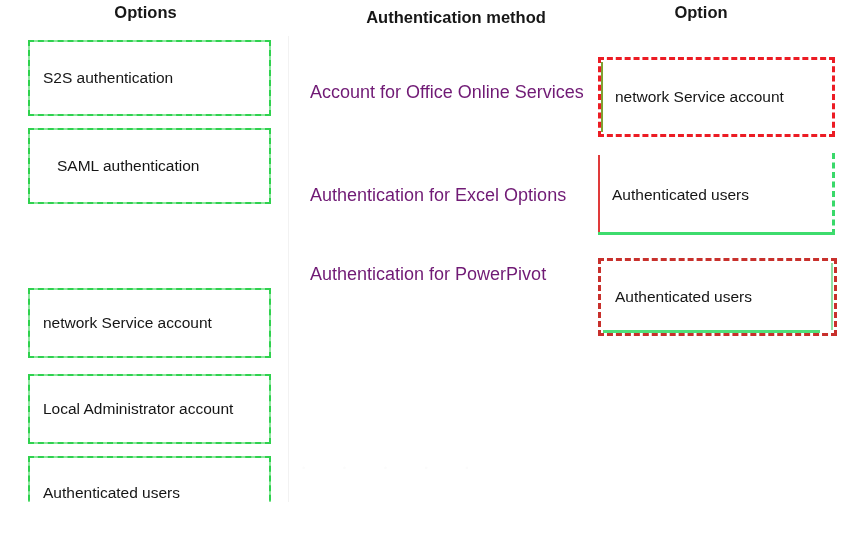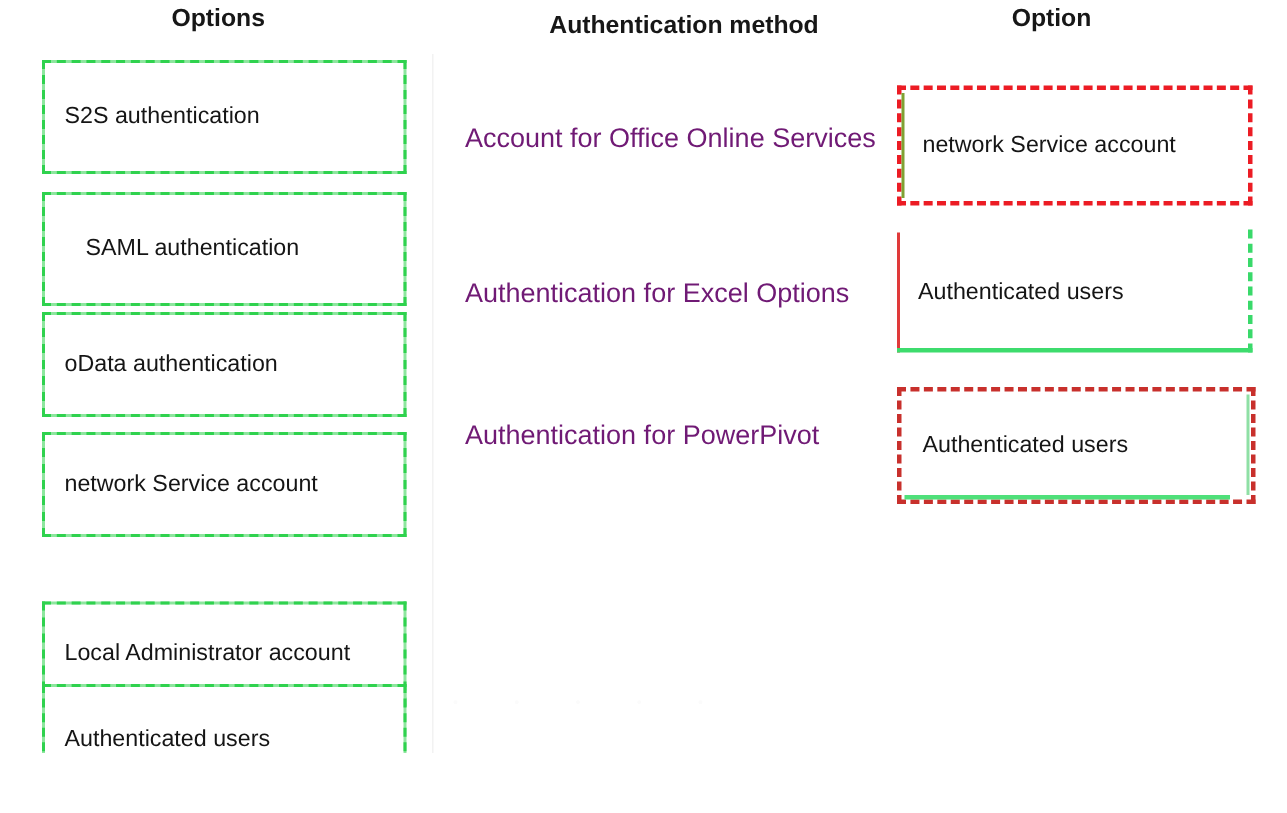--- a/index.html
+++ b/index.html
@@ -82,34 +82,34 @@
     line-height: 1.2;
     position: relative;
     z-index: 2;
     white-space: nowrap;
   }
 
   #opt-0 { top: 40px;  height: 76px; }
   #opt-1 { top: 128px; height: 76px; padding-left: 27px; }
   #opt-2 { top: 208px; height: 70px; }
   #opt-3 { top: 288px; height: 70px; }
-  #opt-4 { top: 374px; height: 70px; margin-top: 27px; }
+  #opt-4 { top: 374px; height: 70px; }
   #opt-5 { top: 456px; height: 74px; }
 
   
   .method-label {
     position: absolute;
     left: 310px;
     font-size: 18px;
     color: #701a75;
     white-space: nowrap;
   }
   #method-0 { top: 82px;  }
   #method-1 { top: 185px; }
-  #method-2 { top: 280px; text-align: center; }
+  #method-2 { top: 264px; text-align: center; }
 
   
   .ans-box {
     position: absolute;
     box-sizing: border-box;
     background: #ffffff;
     display: flex;
     align-items: center;
     padding-left: 14px;
   }
@@ -185,23 +185,20 @@
   <div class="divider"></div>
 
   <div class="opt-card" id="opt-0">
     <span class="opt-label">S2S authentication</span>
   </div>
 
   <div class="opt-card" id="opt-1">
     <span class="opt-label">SAML authentication</span>
   </div>
 
-  <div class="opt-card" id="opt-2">
-    <span class="opt-label">oData authentication</span>
-  </div>
 
   <div class="opt-card" id="opt-3">
     <span class="opt-label">network Service account</span>
   </div>
 
   <div class="opt-card" id="opt-4">
     <span class="opt-label">Local Administrator account</span>
   </div>
 
   <div class="opt-card" id="opt-5">

